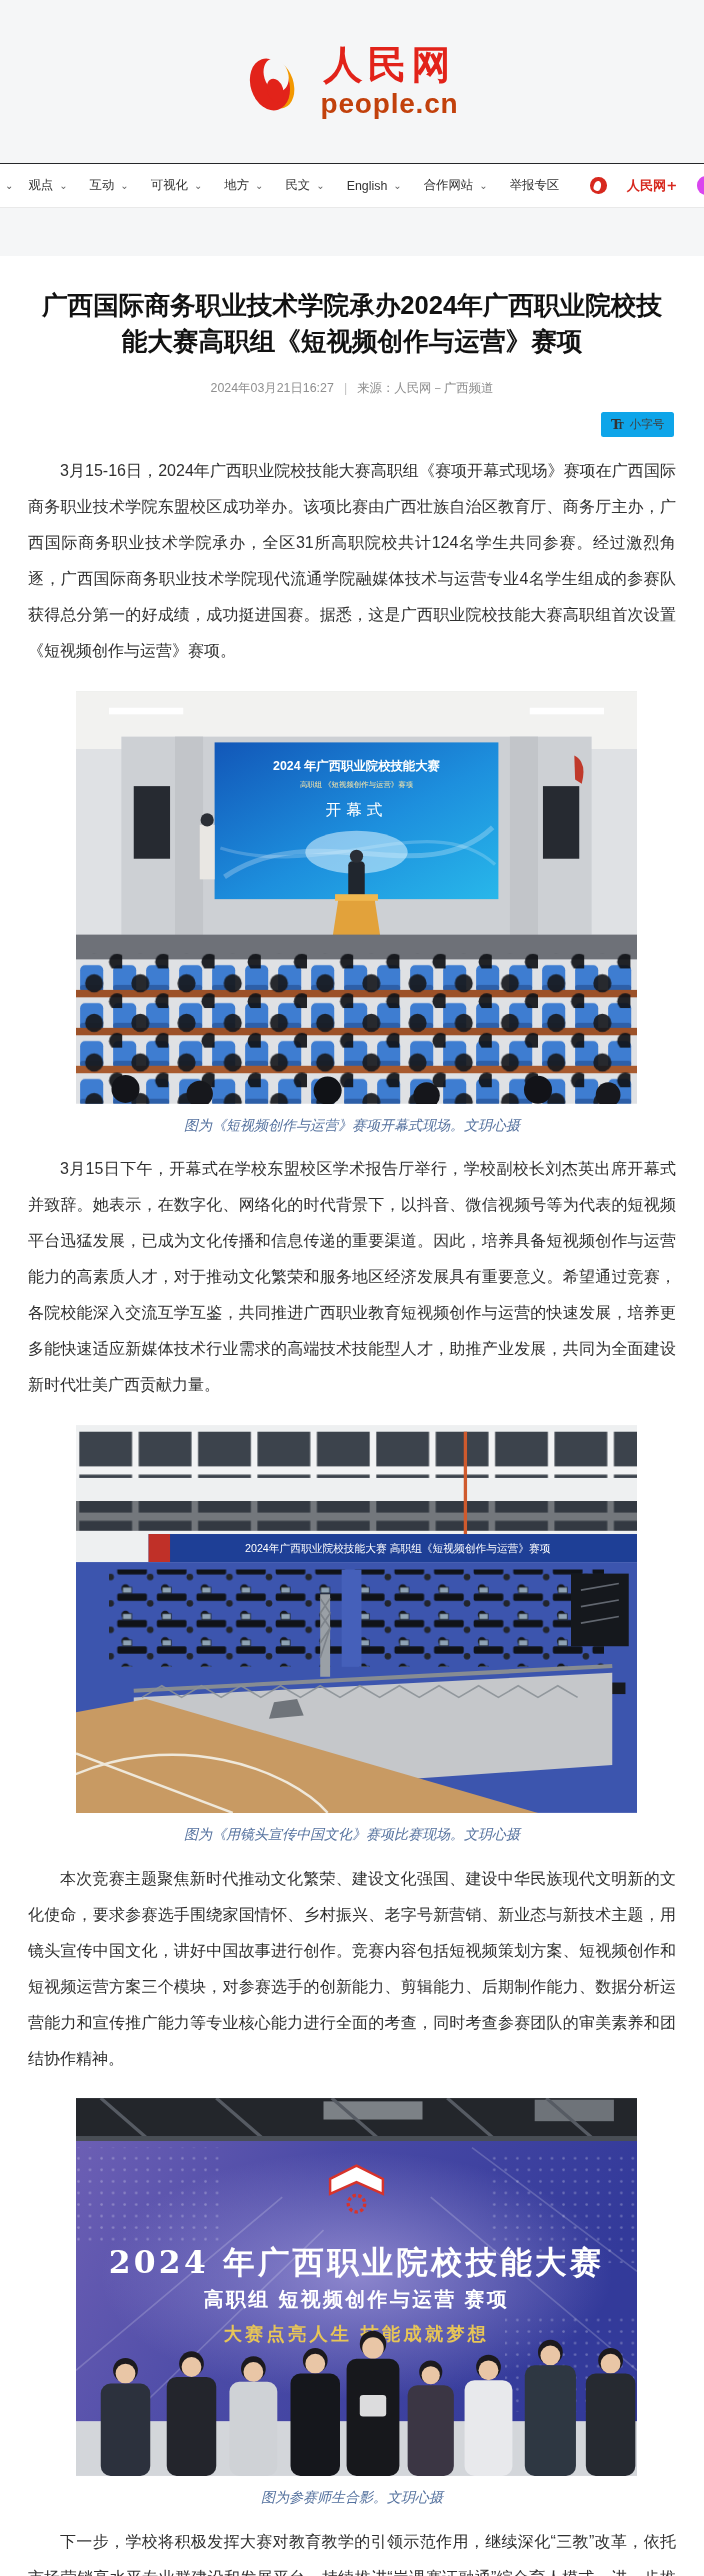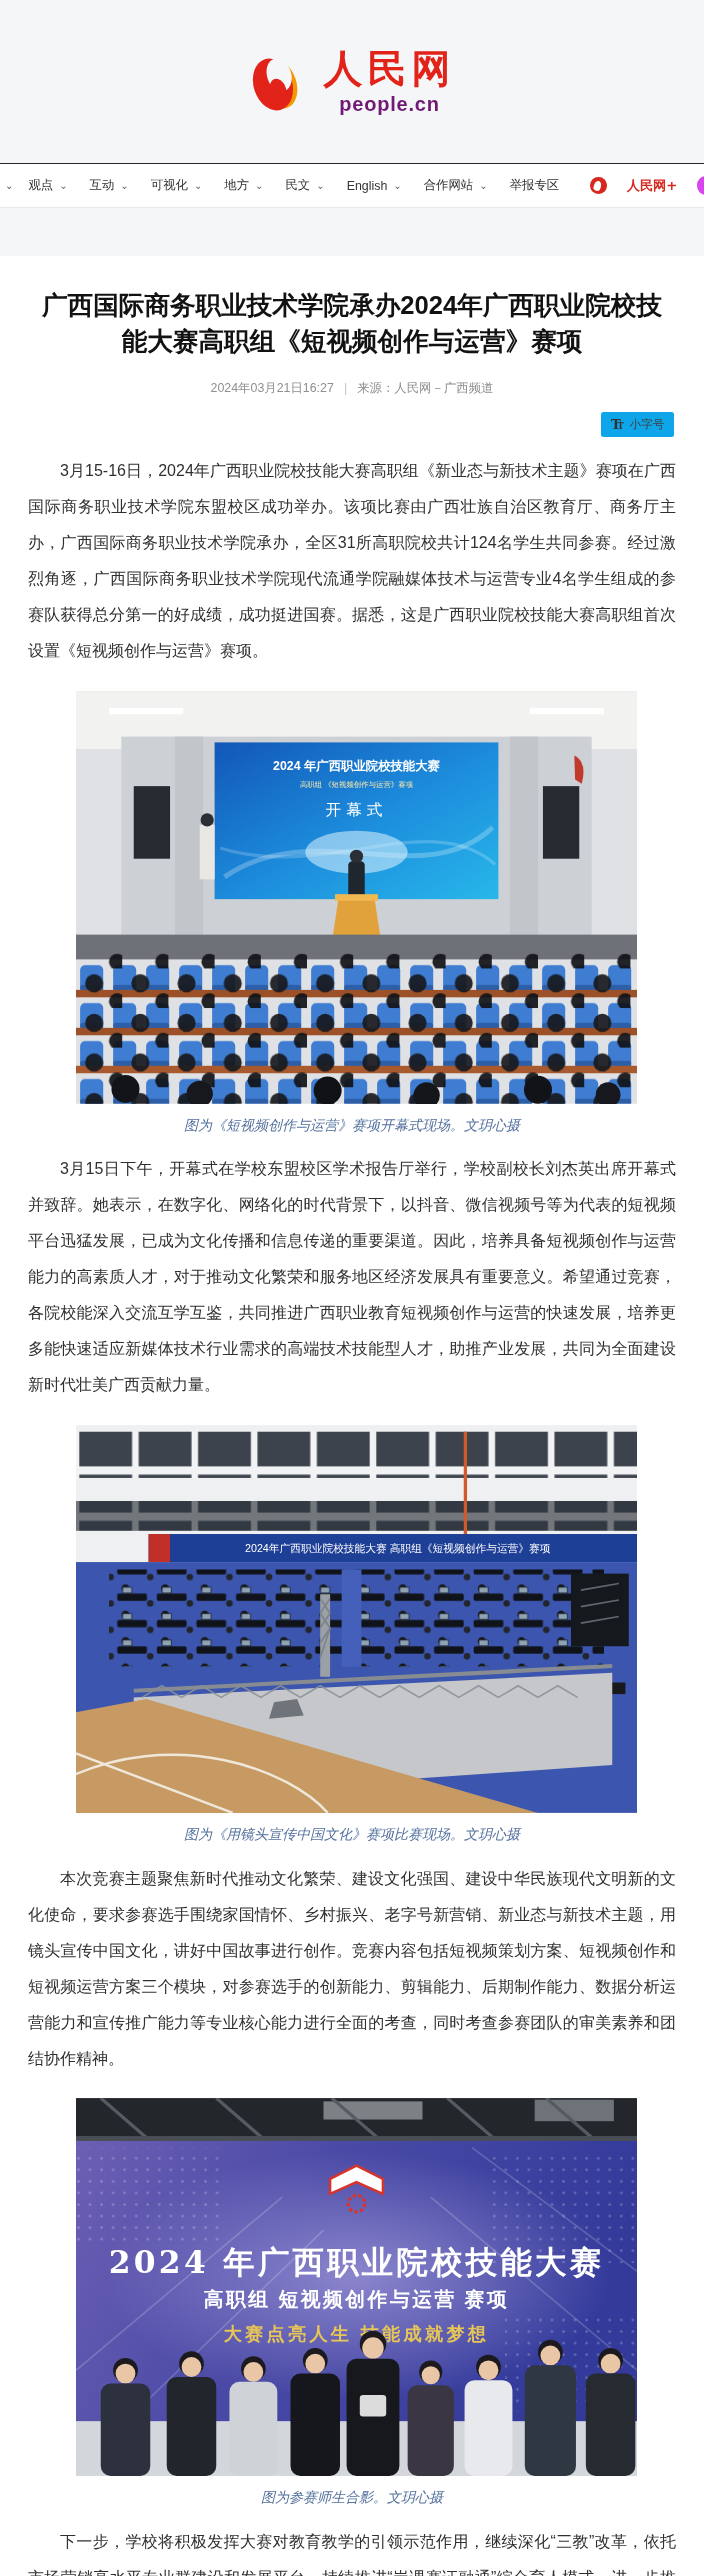--- a/index.html
+++ b/index.html
@@ -3,21 +3,21 @@
 <meta charset="utf-8">
 <style>
   html,body{margin:0;padding:0;}
   body{width:704px;background:#ffffff;font-family:"Liberation Sans","DejaVu Sans",sans-serif;color:#2e2e2e;}
 
   
   .site-header{background:#f5f6f7;height:163px;display:flex;align-items:center;justify-content:center;}
   .logo{display:flex;align-items:center;gap:22px;}
   .logo-texts{display:flex;flex-direction:column;align-items:center;line-height:1;}
   .logo-cn{font-size:39px;font-weight:900;color:#e2231a;letter-spacing:5px;font-family:"DejaVu Serif","Liberation Serif",serif;}
-  .logo-en{font-size:20px;font-weight:bold;color:#701a75;margin-top:6.6px;letter-spacing:0.8px;}
+  .logo-en{font-size:28px;font-weight:bold;color:#c2410c;margin-top:6.6px;letter-spacing:0.8px;}
 
   
   .nav{background:#fff;border-top:1.7px solid #26272a;border-bottom:0.8px solid #e9e9e9;height:43px;display:flex;align-items:center;padding:0 10px;font-size:12.4px;color:#333;white-space:nowrap;}
   .nav-cut{color:#555;font-size:10px;margin-right:15px;margin-left:-5px;}
   .nav-item{display:flex;align-items:center;gap:6px;margin-right:22px;cursor:pointer;}
   .nav-item .chev{font-size:10px;color:#666;}
   .nav-badge{display:flex;align-items:center;gap:20px;margin-left:9px;cursor:pointer;}
   .badge-circle{width:16.5px;height:16.5px;border-radius:50%;background:#d7281e;position:relative;}
   .badge-circle::after{content:"";position:absolute;left:4.1px;top:3.3px;width:7.4px;height:10px;background:#fff;border-radius:50% 60% 50% 50%/60% 60% 40% 40%;transform:rotate(18deg);}
   .badge-brand{color:#d7281e;font-weight:900;font-size:13.2px;font-family:"DejaVu Serif","Liberation Serif",serif;}
@@ -121,21 +121,21 @@
     <span>来源：人民网－广西频道</span>
   </div>
 
   <div class="fontsize-row">
     <span class="chip">
       <span><span class="tt tt-big">T</span><span class="tt tt-small">T</span></span>
       <span>小字号</span>
     </span>
   </div>
 
-  <p class="body-p">3月15-16日，2024年广西职业院校技能大赛高职组《新业态与新技术主题》赛项在广西国际商务职业技术学院东盟校区成功举办。该项比赛由广西壮族自治区教育厅、商务厅主办，广西国际商务职业技术学院承办，全区31所高职院校共计124名学生共同参赛。经过激烈角逐，广西国际商务职业技术学院现代流通学院融媒体技术与运营专业4名学生组成的参赛队获得总分第一的好成绩，成功挺进国赛。据悉，这是广西职业院校技能大赛高职组首次设置《短视频创作与运营》赛项。</p>
+  <p class="body-p">3月15-16日，2024年广西职业院校技能大赛高职组《赛项开幕式现场》赛项在广西国际商务职业技术学院东盟校区成功举办。该项比赛由广西壮族自治区教育厅、商务厅主办，广西国际商务职业技术学院承办，全区31所高职院校共计124名学生共同参赛。经过激烈角逐，广西国际商务职业技术学院现代流通学院融媒体技术与运营专业4名学生组成的参赛队获得总分第一的好成绩，成功挺进国赛。据悉，这是广西职业院校技能大赛高职组首次设置《短视频创作与运营》赛项。</p>
 
   <figure>
     <svg viewBox="0 0 680 500" width="561" height="413">
       <defs>
         <linearGradient id="scr" x1="0" y1="0" x2="1" y2="1">
           <stop offset="0" stop-color="#1257b8"></stop>
             <stop offset="0.55" stop-color="#1d8fdd"></stop>
             <stop offset="1" stop-color="#28b7ea"></stop>
         </linearGradient>
         <pattern id="chairs" width="40" height="46" patternUnits="userSpaceOnUse">

